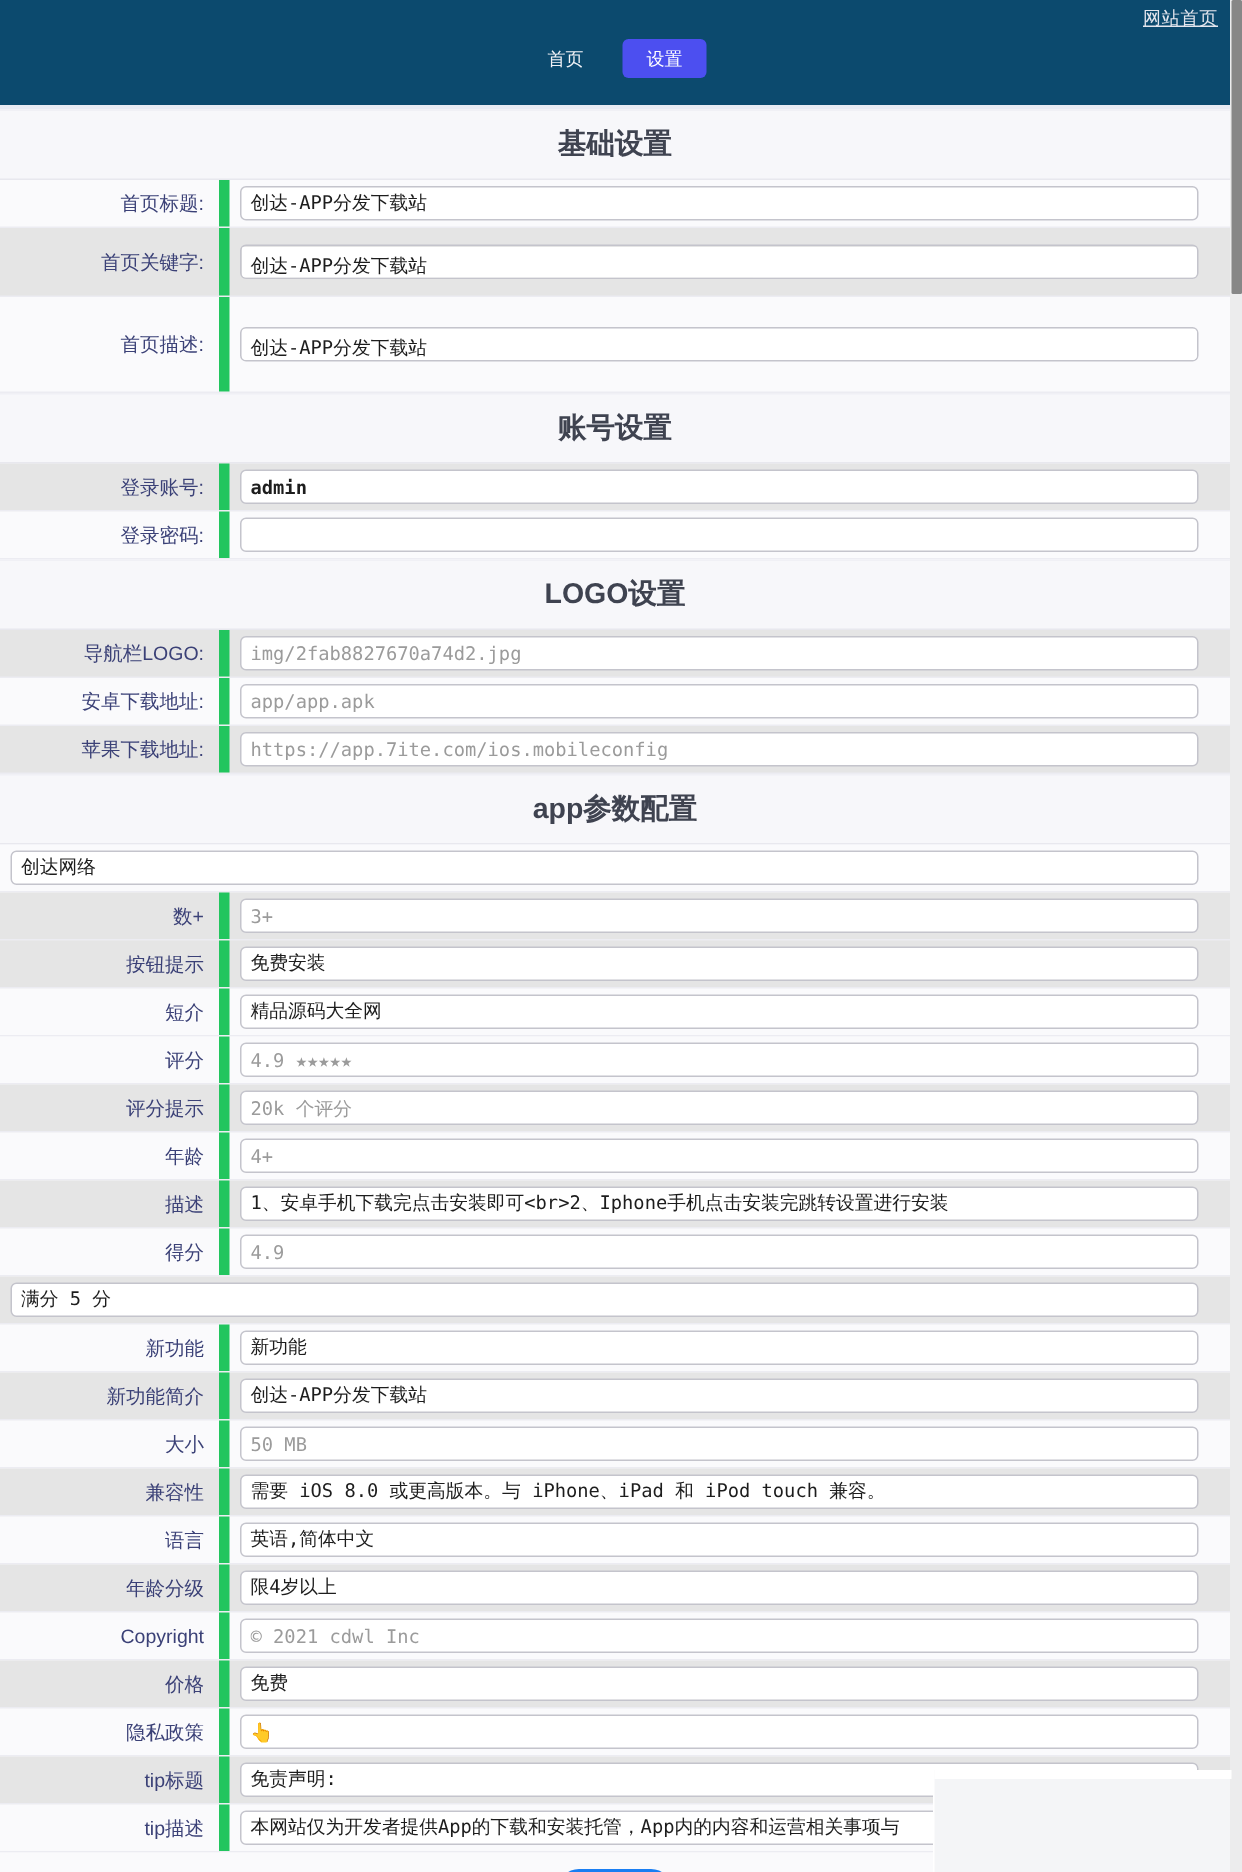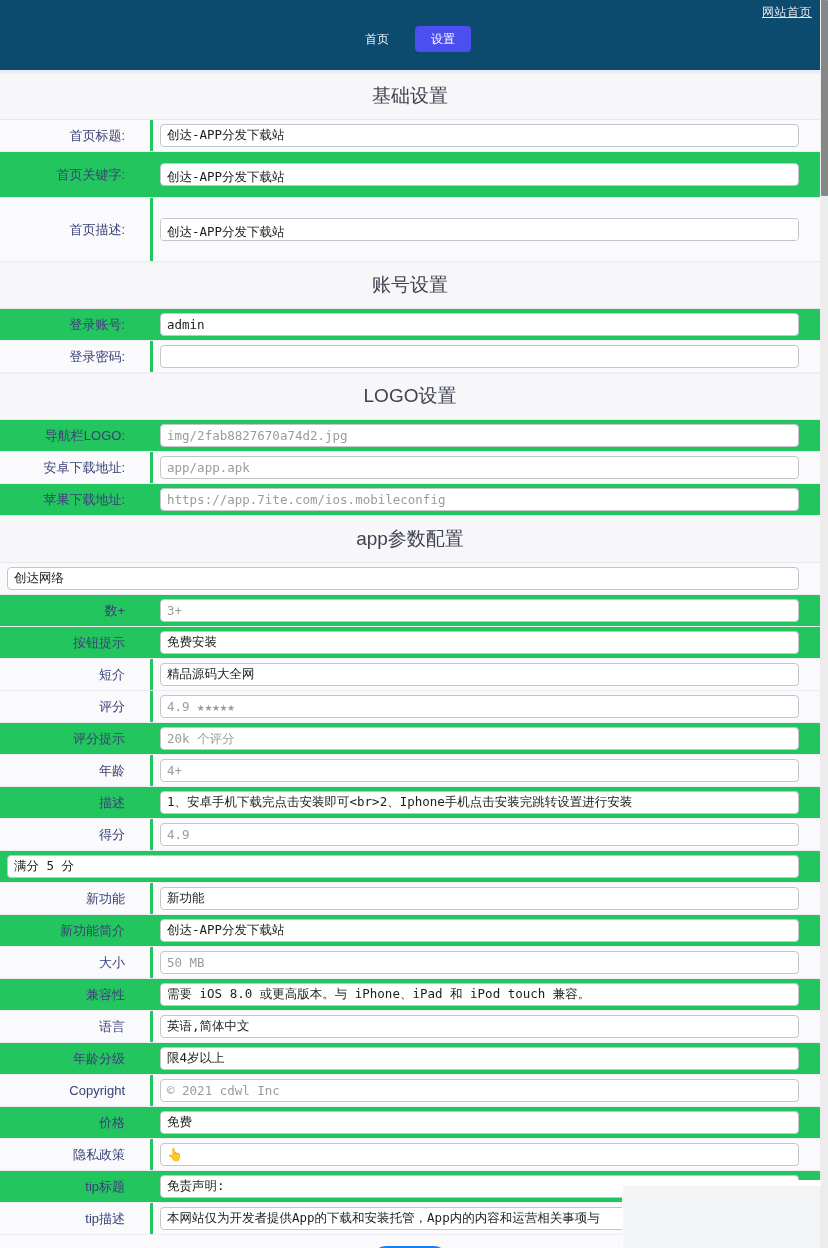--- a/index.html
+++ b/index.html
@@ -50,46 +50,46 @@
     position: relative;
     width: 820px;
     background: #f7f7fa;
     border-top: 3px solid #e9ecf4;
   }
 
   .section-title {
     text-align: center;
     font-size: 19px;
     color: #3f4350;
-    font-weight: 400;
+    font-weight: 700;
     padding: 9px 0 10px 0;
     background: #f7f7fa;
     border-bottom: 1px solid #e8e8ee;
     border-top: 1px solid #f0f0f5;
   }
 
   .row {
     display: flex;
     align-items: center;
     min-height: 31px;
     background: #fafafc;
     border-bottom: 1px solid #ececf2;
   }
-  .row.alt { background: #22c55e; }
+  .row.alt { background: #e5e5e5; }
   .row.tall { min-height: 46px; }
   .row.tall2 { min-height: 64px; justify-content: space-between; }
 
   .row-label {
     width: 153px;
     flex: 0 0 153px;
     text-align: right;
-    padding-right: 25px;
+    padding-right: 10px;
     font-size: 13px;
     color: #3b4177;
-    border-right: 3px solid #22c55e;
+    border-right: 7px solid #22c55e;
     align-self: stretch;
     display: flex;
     align-items: center;
     justify-content: flex-end;
   }
   .row-field {
     flex: 1 1 auto;
     padding: 4px 21px 4px 7px;
     display: flex;
     align-items: center;
@@ -106,21 +106,21 @@
     outline: none;
     height: 23px;
     width: 100%;
   }
   textarea.tf { resize: none; line-height: 1.45; padding-top: 4px; }
   input.tf::placeholder, textarea.tf::placeholder { color: #9b9b9b; }
   input.tf.ph, textarea.tf.ph { color: #8f8f8f; }
 
   .w-title  { width: 307px; }
   .w-small  { width: 127px; }
-  .w-acct   { width: 190px; }
+  .w-acct   { width: 190px; font-weight: bold; }
   .w-ta     { width: 640px; height: 40px; }
   .w-ta2    { width: 640px; height: 58px; }
   .w-full   { width: 639px; }
 
   .save-row {
     background: #fafafc;
     text-align: center;
     padding: 11px 0 12px 0;
     border-bottom: 1px solid #ececf2;
   }

